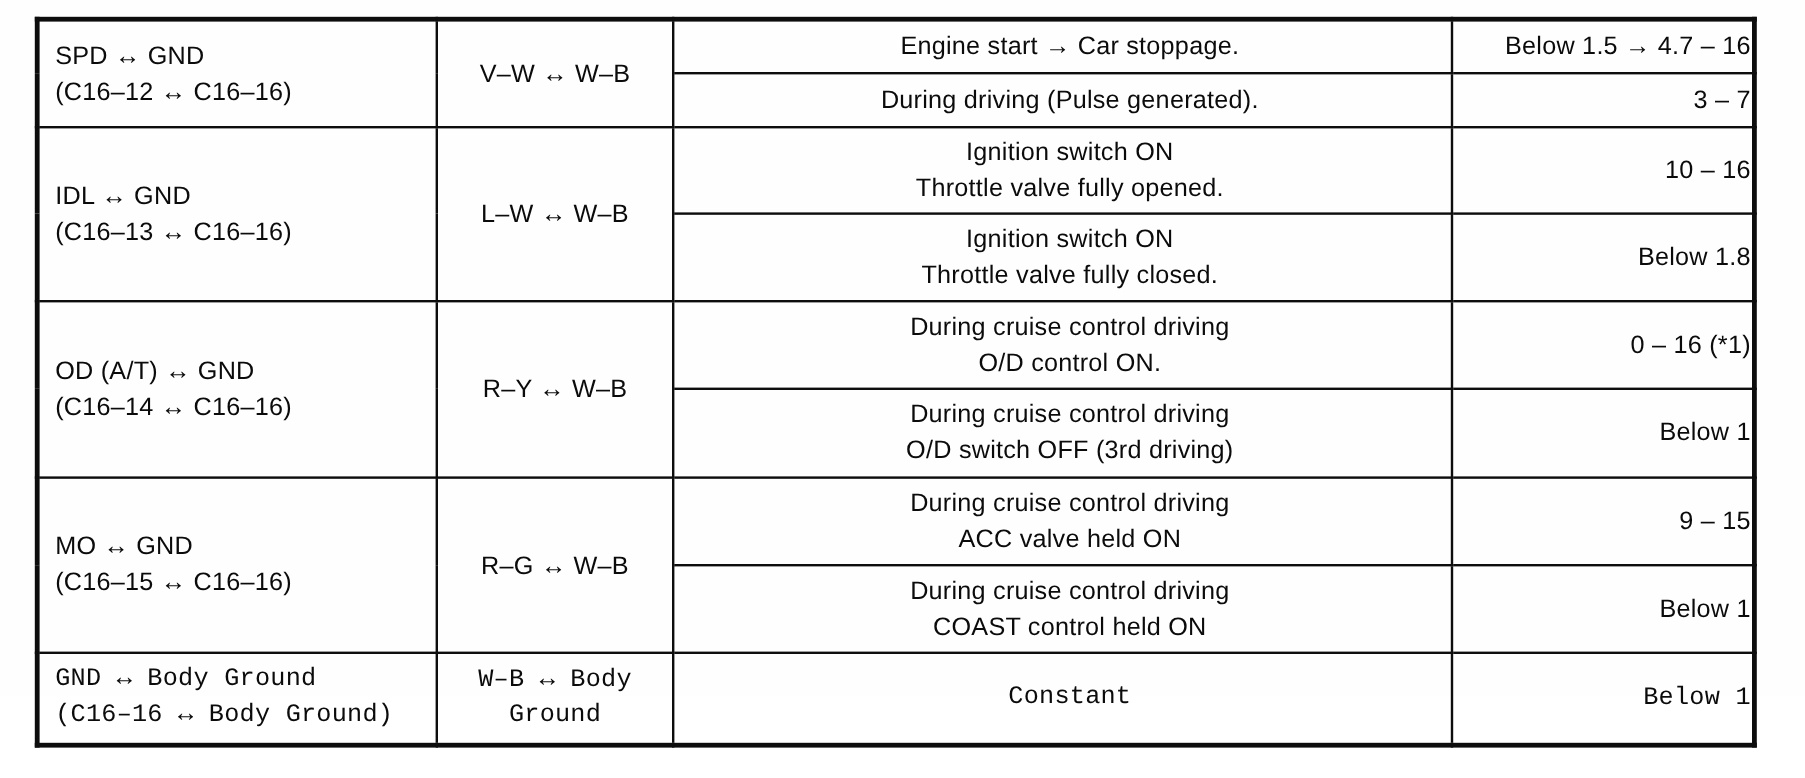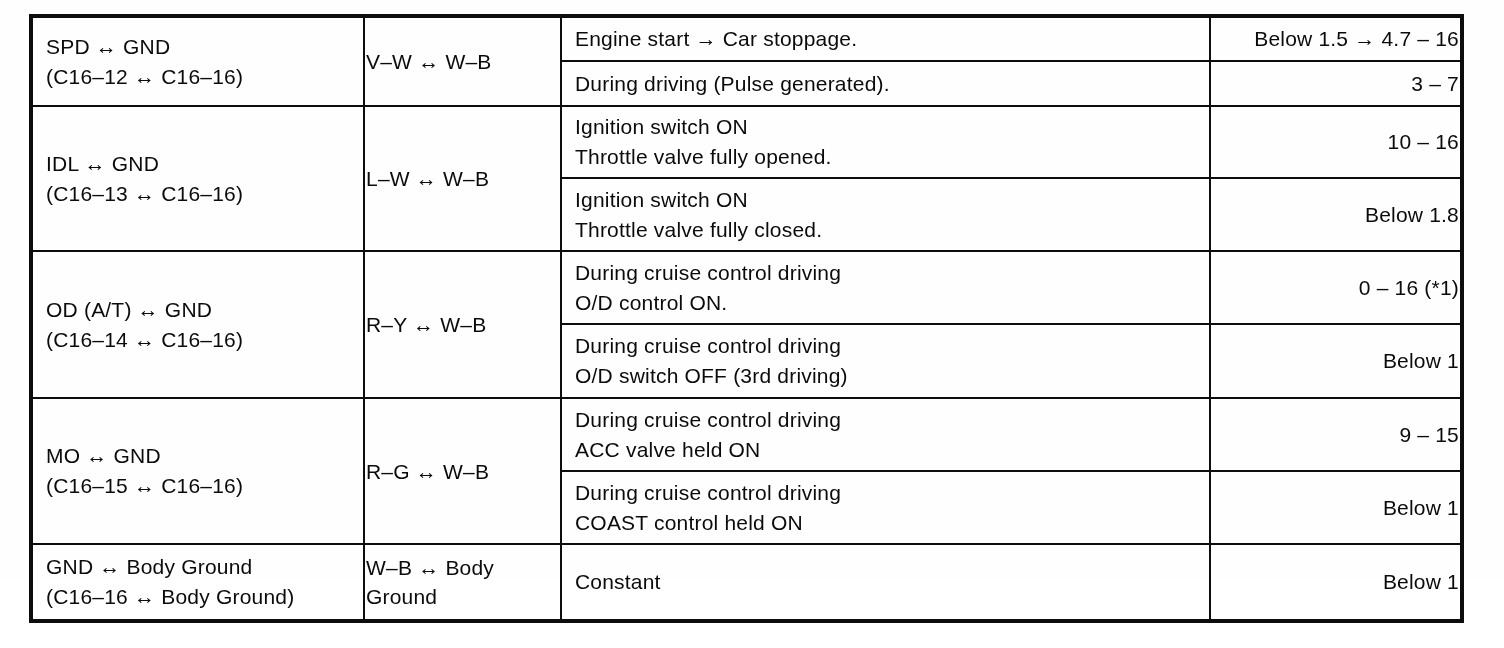--- a/index.html
+++ b/index.html
@@ -35,33 +35,33 @@
     overflow: hidden;
   }
   col.c-terminal { width: 333px; }
   col.c-tester   { width: 197px; }
   col.c-cond     { width: 649px; }
   col.c-value    { width: 252px; }
 
   td.terminal { padding-left: 13px; }
   td.terminal .ln { line-height: 30px; white-space: nowrap; }
 
-  td.tester { }
+  td.tester { text-align: center; }
   td.tester .ln { line-height: 29px; white-space: nowrap; }
 
-  td.cond { padding-left: 13px; }
+  td.cond { padding-left: 13px; text-align: center; }
   td.cond .ln { line-height: 30px; white-space: nowrap; }
 
   td.value { text-align: right; white-space: nowrap; }
 
   tr.h45 { height: 45px; }
   tr.h72 { height: 72px; }
   tr.h73 { height: 73px; }
   tr.h74 { height: 74px; }
-  tr.h77 { height: 77px; }
+  tr.h77 { height: 77px; font-family: Liberation Mono, monospace; }
 </style>
 </head>
 <body>
 
 <div class="page">
   <table class="spec">
     <colgroup>
       <col class="c-terminal">
         <col class="c-tester">
         <col class="c-cond">

